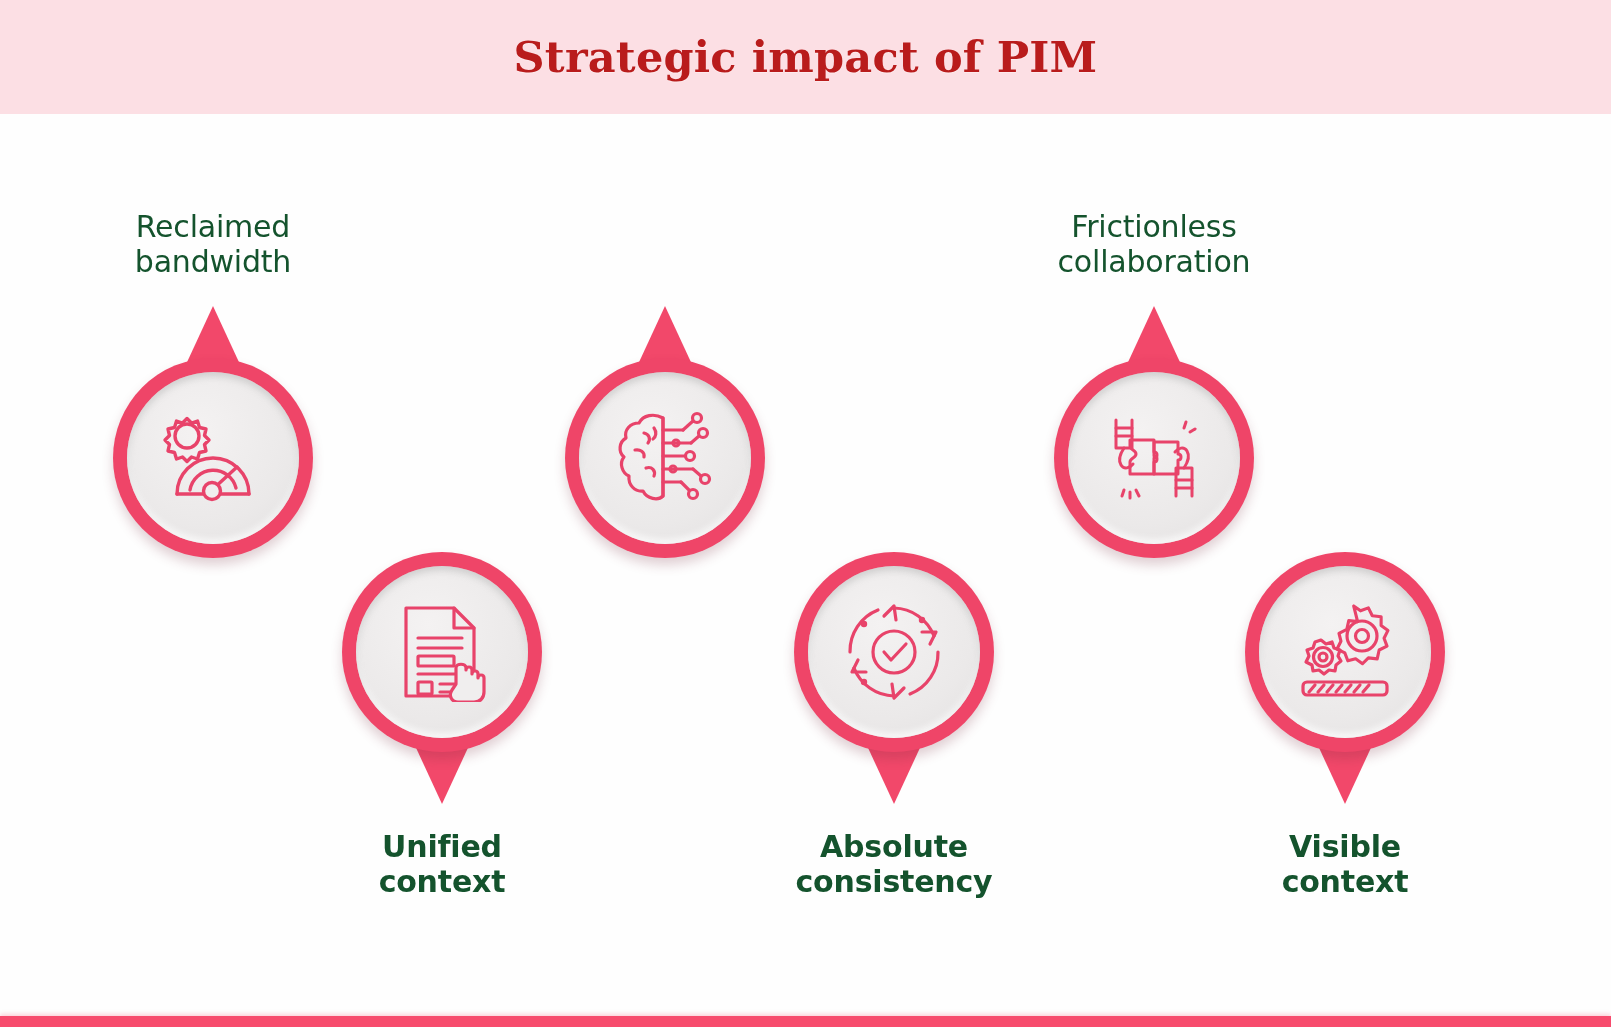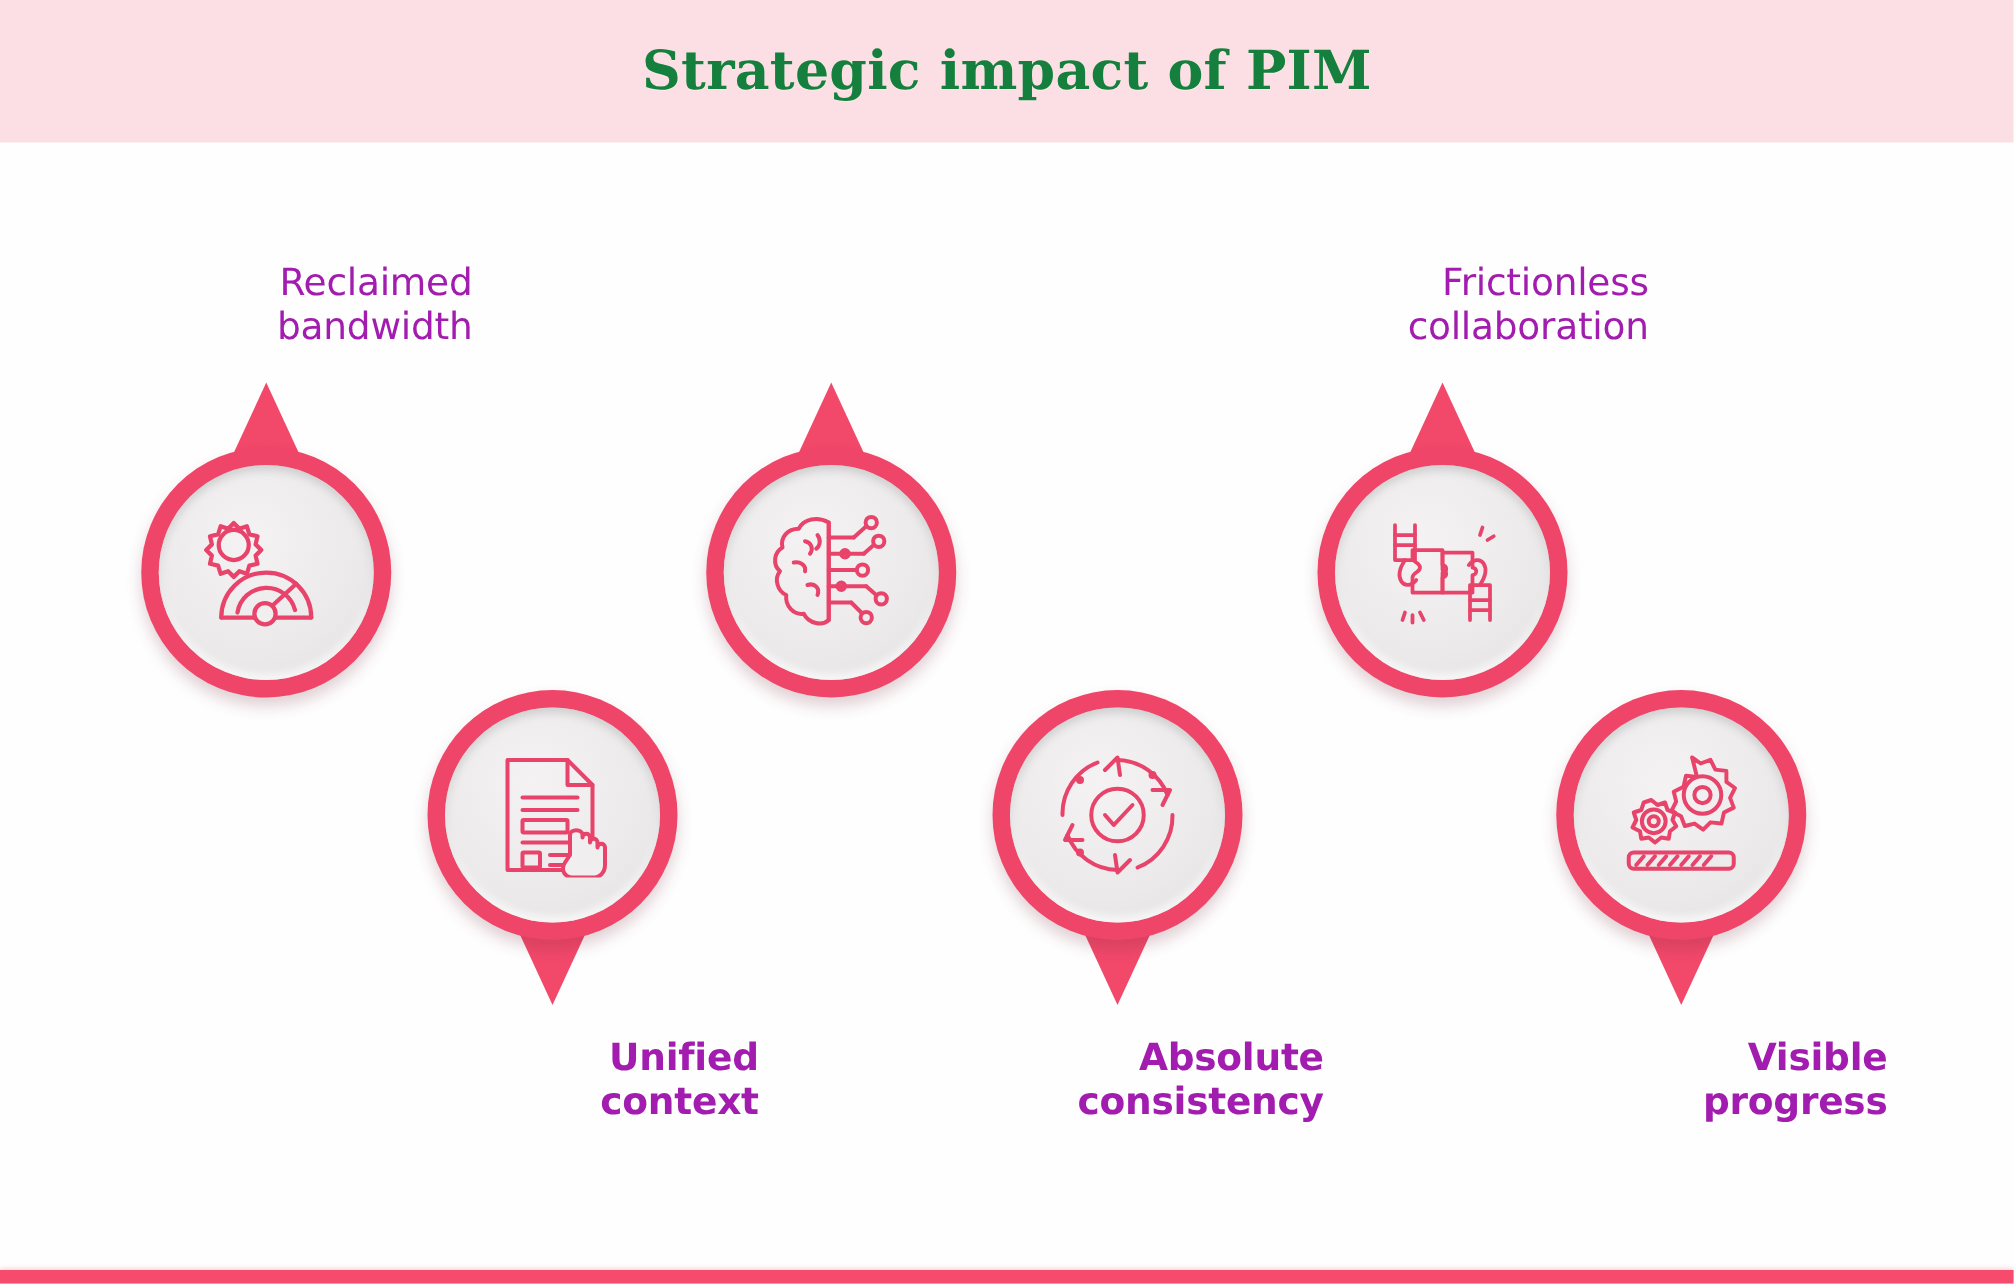--- a/index.html
+++ b/index.html
@@ -31,21 +31,21 @@
     background: #fcdfe4;
     display: flex;
     align-items: center;
     justify-content: center;
   }
   #page-title {
     font-family: "DejaVu Serif", "Liberation Serif", serif;
     font-weight: 700;
     font-size: 43px;
     letter-spacing: 0.2px;
-    color: #15803d;
+    color: #b91c1c;
     white-space: nowrap;
     text-shadow: 0 1px 0 rgba(255,255,255,0.35);
   }
 
   
   #bottom-bar {
     position: absolute;
     left: 0;
     bottom: 0;
     width: 1611px;
@@ -114,25 +114,25 @@
   .disc svg {
     display: block;
   }
 
   
   .pin-label {
     position: absolute;
     left: 50%;
     transform: translateX(-50%);
     width: 330px;
-    text-align: right;
+    text-align: center;
     font-family: "DejaVu Sans", "Liberation Sans", sans-serif;
     font-size: 30px;
     line-height: 1.16;
-    color: #a21caf;
+    color: #14532d;
     letter-spacing: -0.2px;
     white-space: pre-line;
   }
   .pin.up .pin-label {
     top: -148px;
   }
   .pin.down .pin-label {
     bottom: -148px;
     font-weight: bold;
   }
@@ -351,18 +351,18 @@
             <line x1="34" y1="88" x2="40" y2="81"></line>
             <line x1="43" y1="88" x2="49" y2="81"></line>
             <line x1="52" y1="88" x2="58" y2="81"></line>
             <line x1="61" y1="88" x2="67" y2="81"></line>
             <line x1="70" y1="88" x2="76" y2="81"></line>
           </svg>
         </span>
       </div>
     </div>
     <div class="pin-label">Visible
-progress</div>
+context</div>
   </div>
 
   <div id="bottom-bar"></div>
 
 </div>
 
 </body></html>

